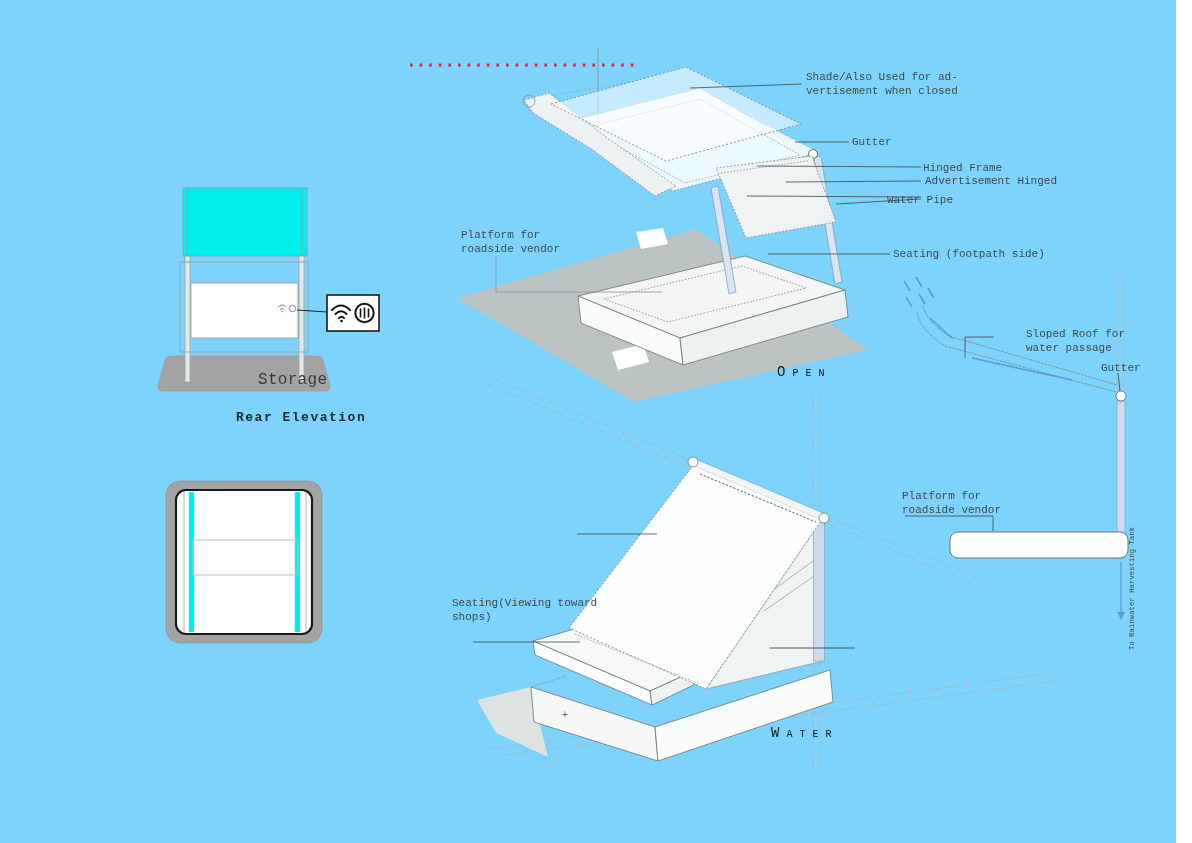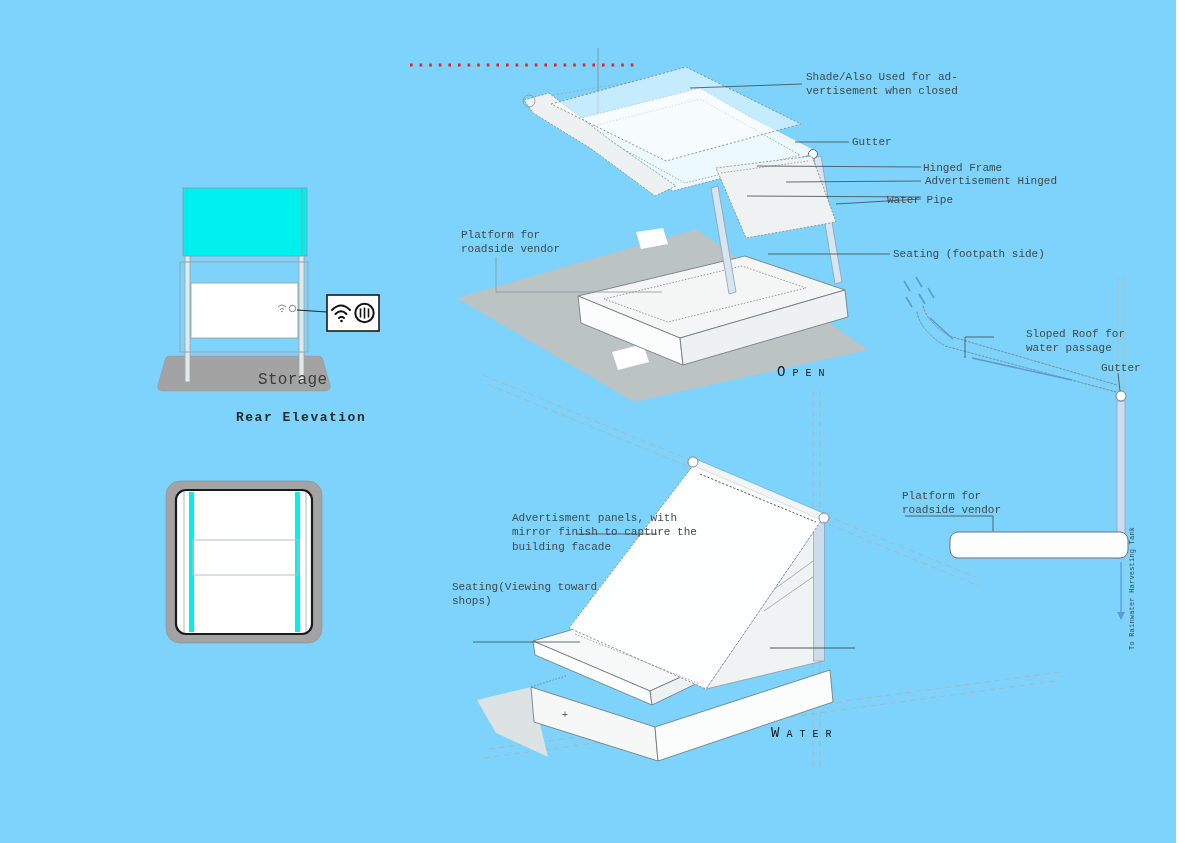--- a/index.html
+++ b/index.html
@@ -230,26 +230,21 @@
   <span>Sloped Roof for</span>
   <span>water passage</span>
 </div>
 <div class="lbl" style="left:1101px;top:361px">Gutter</div>
 <div class="lbl" style="left:902px;top:489px">
   <span>Platform for</span>
   <span>roadside vendor</span>
 </div>
 <div class="vtext" style="left:1128px;top:650px">To Rainwater Harvesting Tank</div>
 
-<div class="lbl" style="left:512px;top:511px">
-  <span>Advertisment panels, with</span>
-  <span>mirror finish to capture the</span>
-  <span>building facade</span>
-</div>
-<div class="lbl" style="left:452px;top:580px">
+<div class="lbl" style="left:452px;top:596px">
   <span>Seating(Viewing toward</span>
   <span>shops)</span>
 </div>
 <div class="plus" style="left:562px;top:710px">+</div>
 <div class="state-label" style="left:771px;top:725px">Water</div>
 
 <div class="storage" style="left:258px;top:371px">Storage</div>
 <div class="re-title" style="left:236px;top:410px">Rear Elevation</div>
 
 </div>

